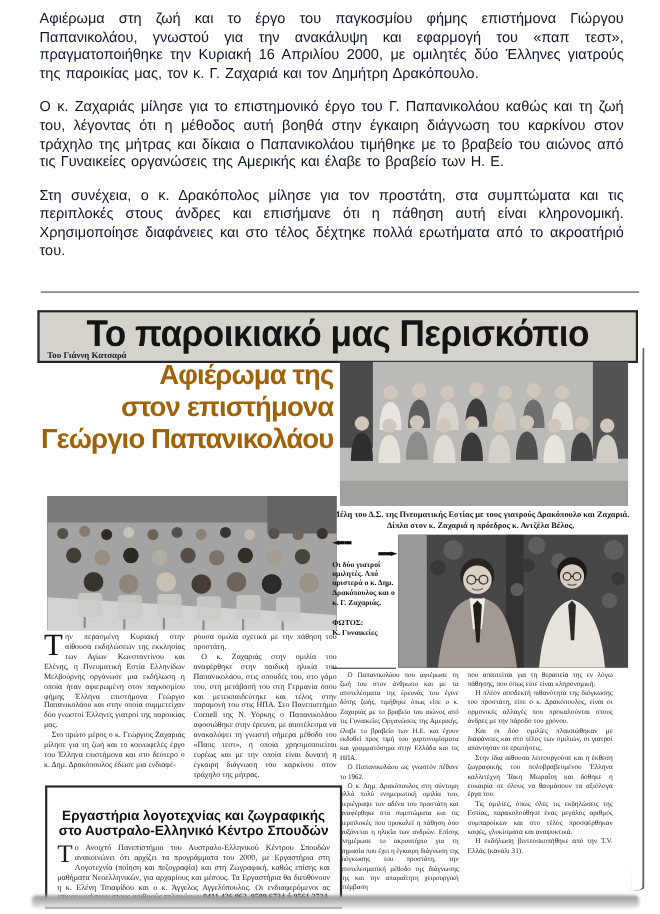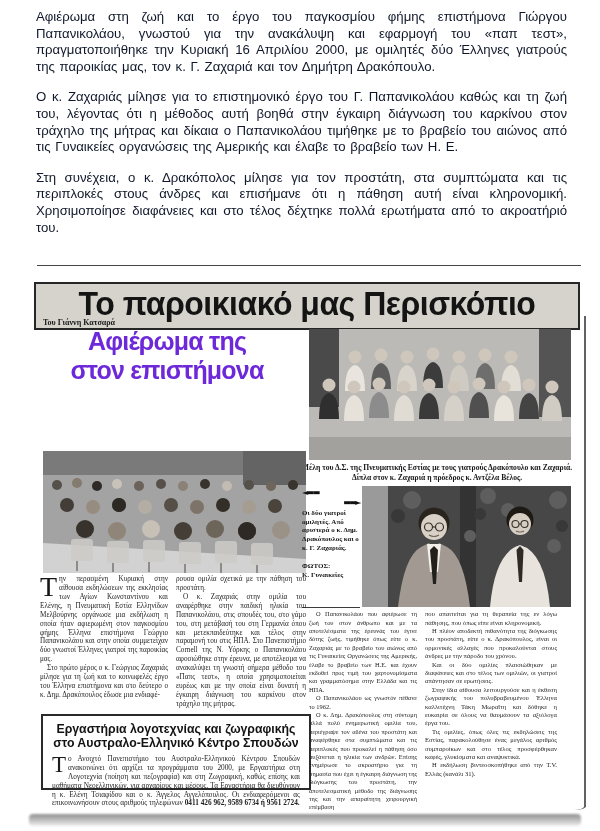--- a/index.html
+++ b/index.html
@@ -21,23 +21,23 @@
   .mast-rule{position:absolute;top:15px;left:12px;right:10px;height:1px;background:#454545;}
 
   .banner{position:absolute;top:32px;left:9px;right:11px;height:48px;
           background:#d5d3cc;border:2px solid #262626;box-sizing:border-box;}
   .banner-title{font-family:"Liberation Sans",sans-serif;font-weight:bold;
           font-size:32px;text-align:center;margin-top:1px;color:#141414;
           letter-spacing:-0.5px;white-space:nowrap;transform:scaleY(1.06);}
   .banner-byline{position:absolute;left:7px;bottom:1px;font-family:Liberation Serif, serif;
           font-weight:bold;font-size:8px;color:#1a1a1a;}
 
-  .headline{position:absolute;left:6px;top:77px;width:272px;text-align:center;
+  .headline{position:absolute;left:6px;top:77px;width:272px;text-align:right;
           font-family:"Liberation Sans",sans-serif;font-weight:bold;font-size:25px;
-          line-height:29px;letter-spacing:-0.8px;color:#6d28d9;}
+          line-height:29px;letter-spacing:-0.8px;color:#a16207;}
 
   .photo{position:absolute;background:#a9a9a9;box-shadow:0 0 0 1px #777 inset;}
   .photo svg{display:block;width:100%;height:100%;}
   .photo-board{left:284px;top:79px;width:262px;height:131px;}
   .photo-audience{left:18px;top:201px;width:263px;height:122px;}
   .photo-doctors{left:337px;top:236px;width:209px;height:121px;}
 
   .cap-board{position:absolute;left:274px;top:213px;width:276px;text-align:center;
           font-size:7.6px;line-height:9.6px;font-weight:bold;color:#181818;}
 
@@ -52,22 +52,22 @@
 
   .bodycol{position:absolute;text-align:justify;color:#1c1c1c;}
   .bodycol p{margin:0;text-indent:7px;}
   .bodycol p.cont{text-indent:0;}
   .col1{left:15px;top:325px;width:128px;font-size:7.2px;line-height:8.9px;}
   .col2{left:151px;top:325px;width:130px;font-size:7.2px;line-height:8.9px;}
   .col3{left:284px;top:360px;width:108px;font-size:6.4px;line-height:8.4px;}
   .col4{left:400px;top:360px;width:132px;font-size:6.6px;line-height:8.4px;}
   .dc{float:left;font-size:28px;line-height:22px;padding:1px 2px 0 0;color:#161616;}
 
-  .adbox{position:absolute;left:16px;top:464px;width:270px;height:76px;
-         border:2px solid #2a2a2a;box-sizing:border-box;padding:7px 9px 4px;background:#fff;}
+  .adbox{position:absolute;left:16px;top:464px;width:270px;height:112px;
+         border:2px solid #2a2a2a;box-sizing:border-box;padding:19px 9px 4px;background:#fff;}
   .adbox .adtitle{text-align:center;font-family:"Liberation Sans",sans-serif;
          font-weight:bold;font-size:12.3px;line-height:13.6px;color:#121212;margin:0 0 5px 0;}
   .adtext{font-size:7.3px;line-height:8.8px;text-align:justify;color:#1c1c1c;}
   .adtext .dc2{float:left;font-size:23px;line-height:19px;padding-right:2px;}
   .phones{font-weight:bold;}
 
   .page-shadow{position:absolute;left:4px;top:564px;width:552px;height:12px;
          background:linear-gradient(180deg,#8f8f8f 0%,#c3c3c3 55%,#f0f0f0 100%);
          border-radius:4px;filter:blur(1.3px);}
   .page-edge{position:absolute;right:5px;top:66px;height:494px;width:10px;
@@ -89,20 +89,21 @@
   <div class="mast-rule"></div>
 
   <div class="banner">
     <div class="banner-title">Το παροικιακό μας Περισκόπιο</div>
     <div class="banner-byline">Του Γιάννη Κατσαρά</div>
   </div>
 
   <div class="headline">
     <div>Αφιέρωμα της</div>
     <div>στον επιστήμονα</div>
+    <div>Γεώργιο Παπανικολάου</div>
   </div>
 
   <div class="photo photo-board">
     <svg viewBox="0 0 262 131" preserveAspectRatio="none">
       <defs>
         <g id="fig">
           <circle cy="8" r="6.5" fill="#cfc7bc"></circle>
           <path d="M-10 42 Q-10 18 0 16 Q10 18 10 42 Z" fill="currentColor"></path>
         </g>
       </defs>

